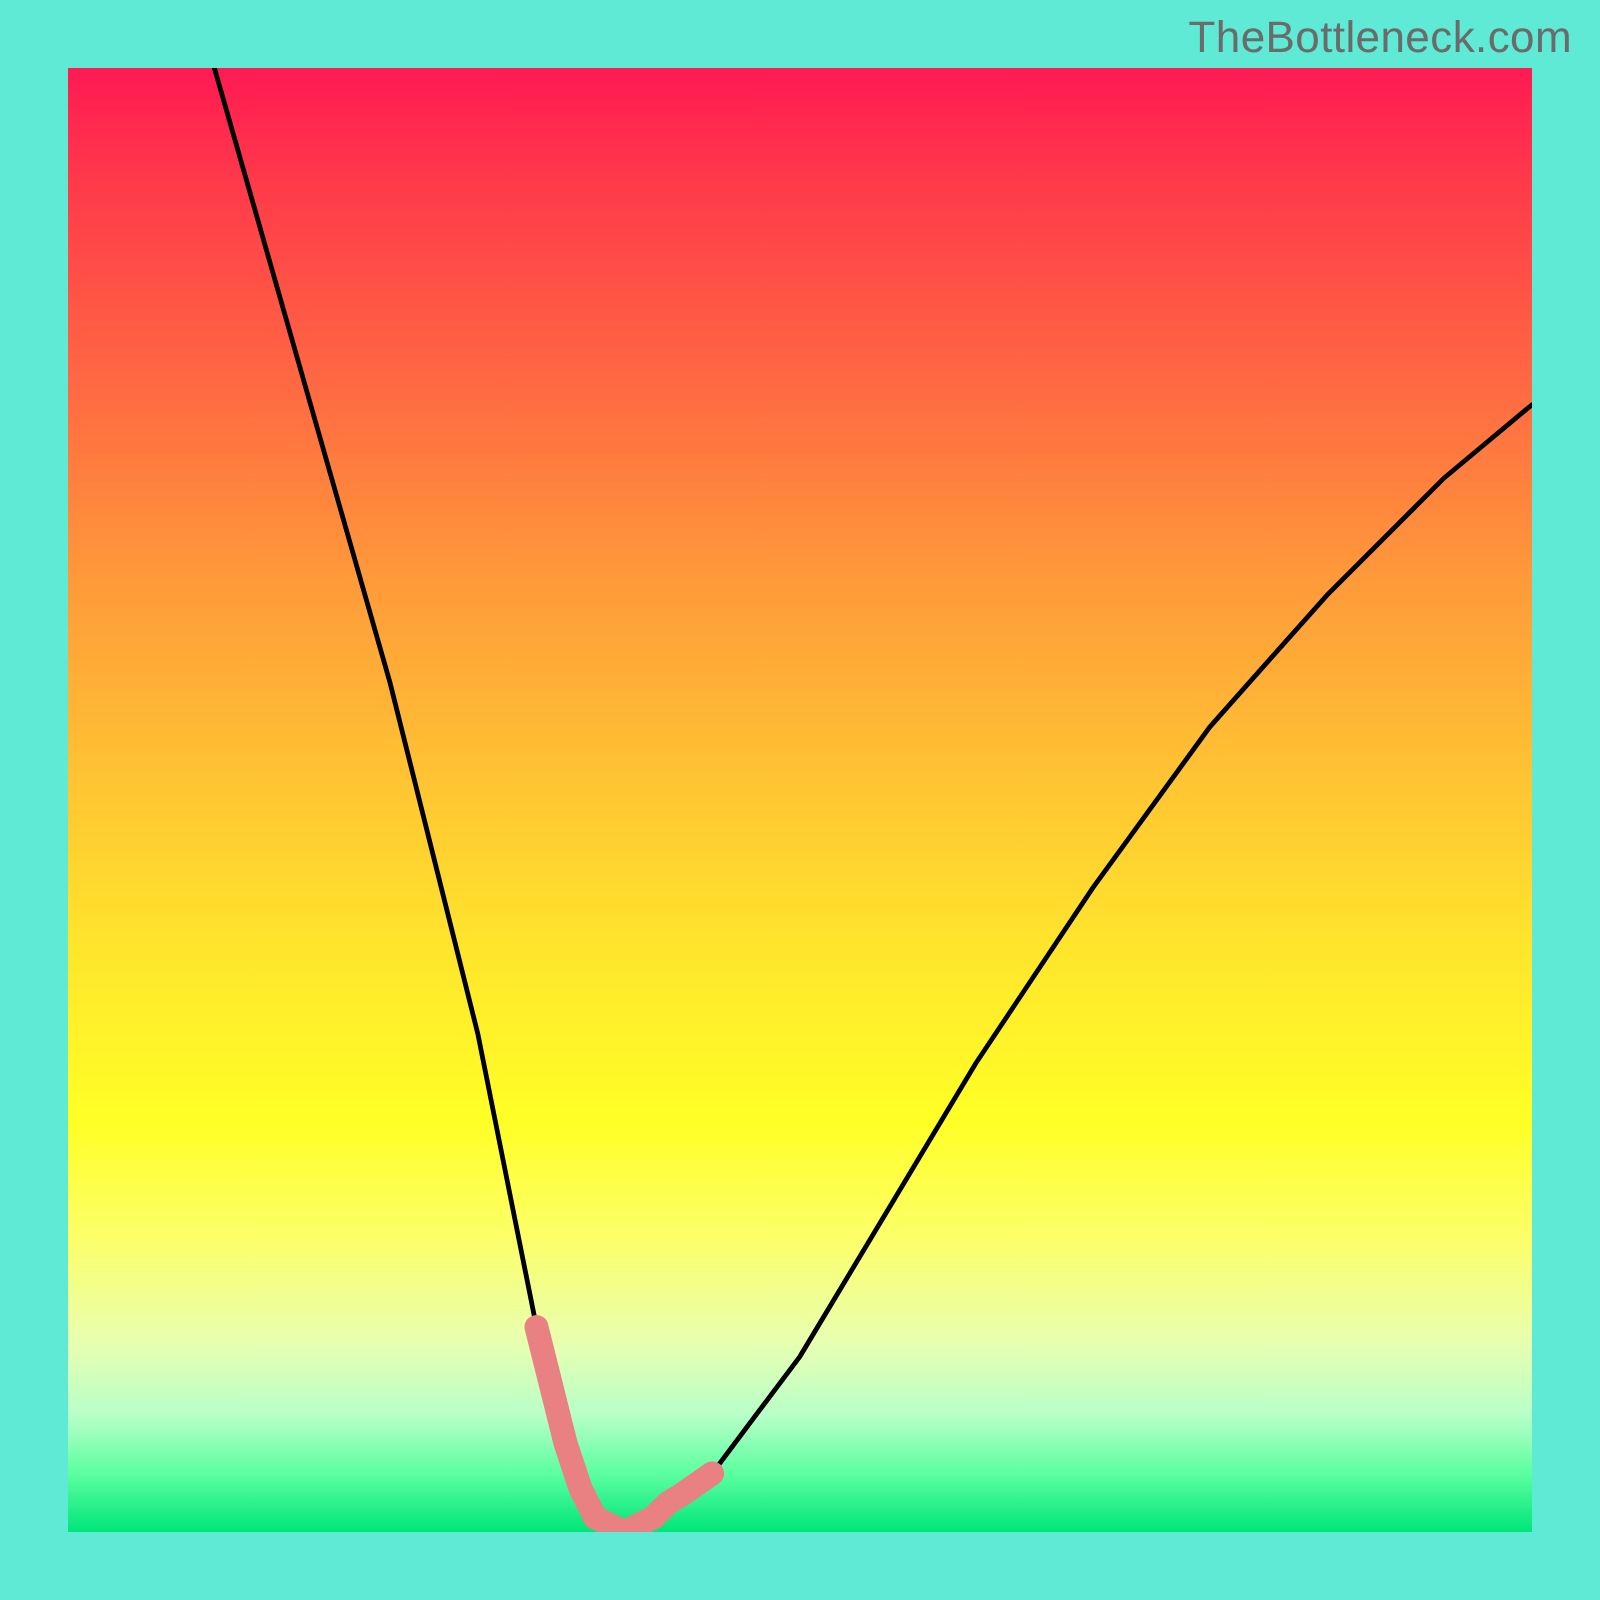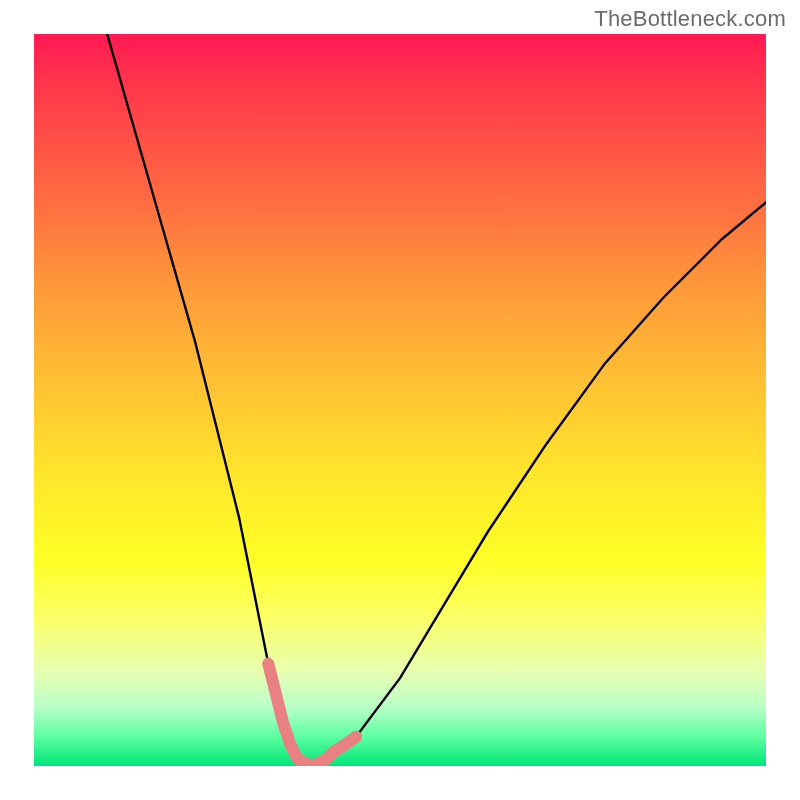--- a/index.html
+++ b/index.html
@@ -9,21 +9,21 @@
     height: 800px;
     overflow: hidden;
     background: #000;
     font-family: Arial, Helvetica, sans-serif;
   }
   .frame {
     position: absolute;
     left: 0; top: 0;
     width: 800px;
     height: 800px;
-    background: #ffffff;
+    background: #5eead4;
   }
   .plot {
     position: absolute;
     left: 34px;
     top: 34px;
     width: 732px;
     height: 732px;
     
     background: linear-gradient(to bottom,
       #ff1a53 0%,

